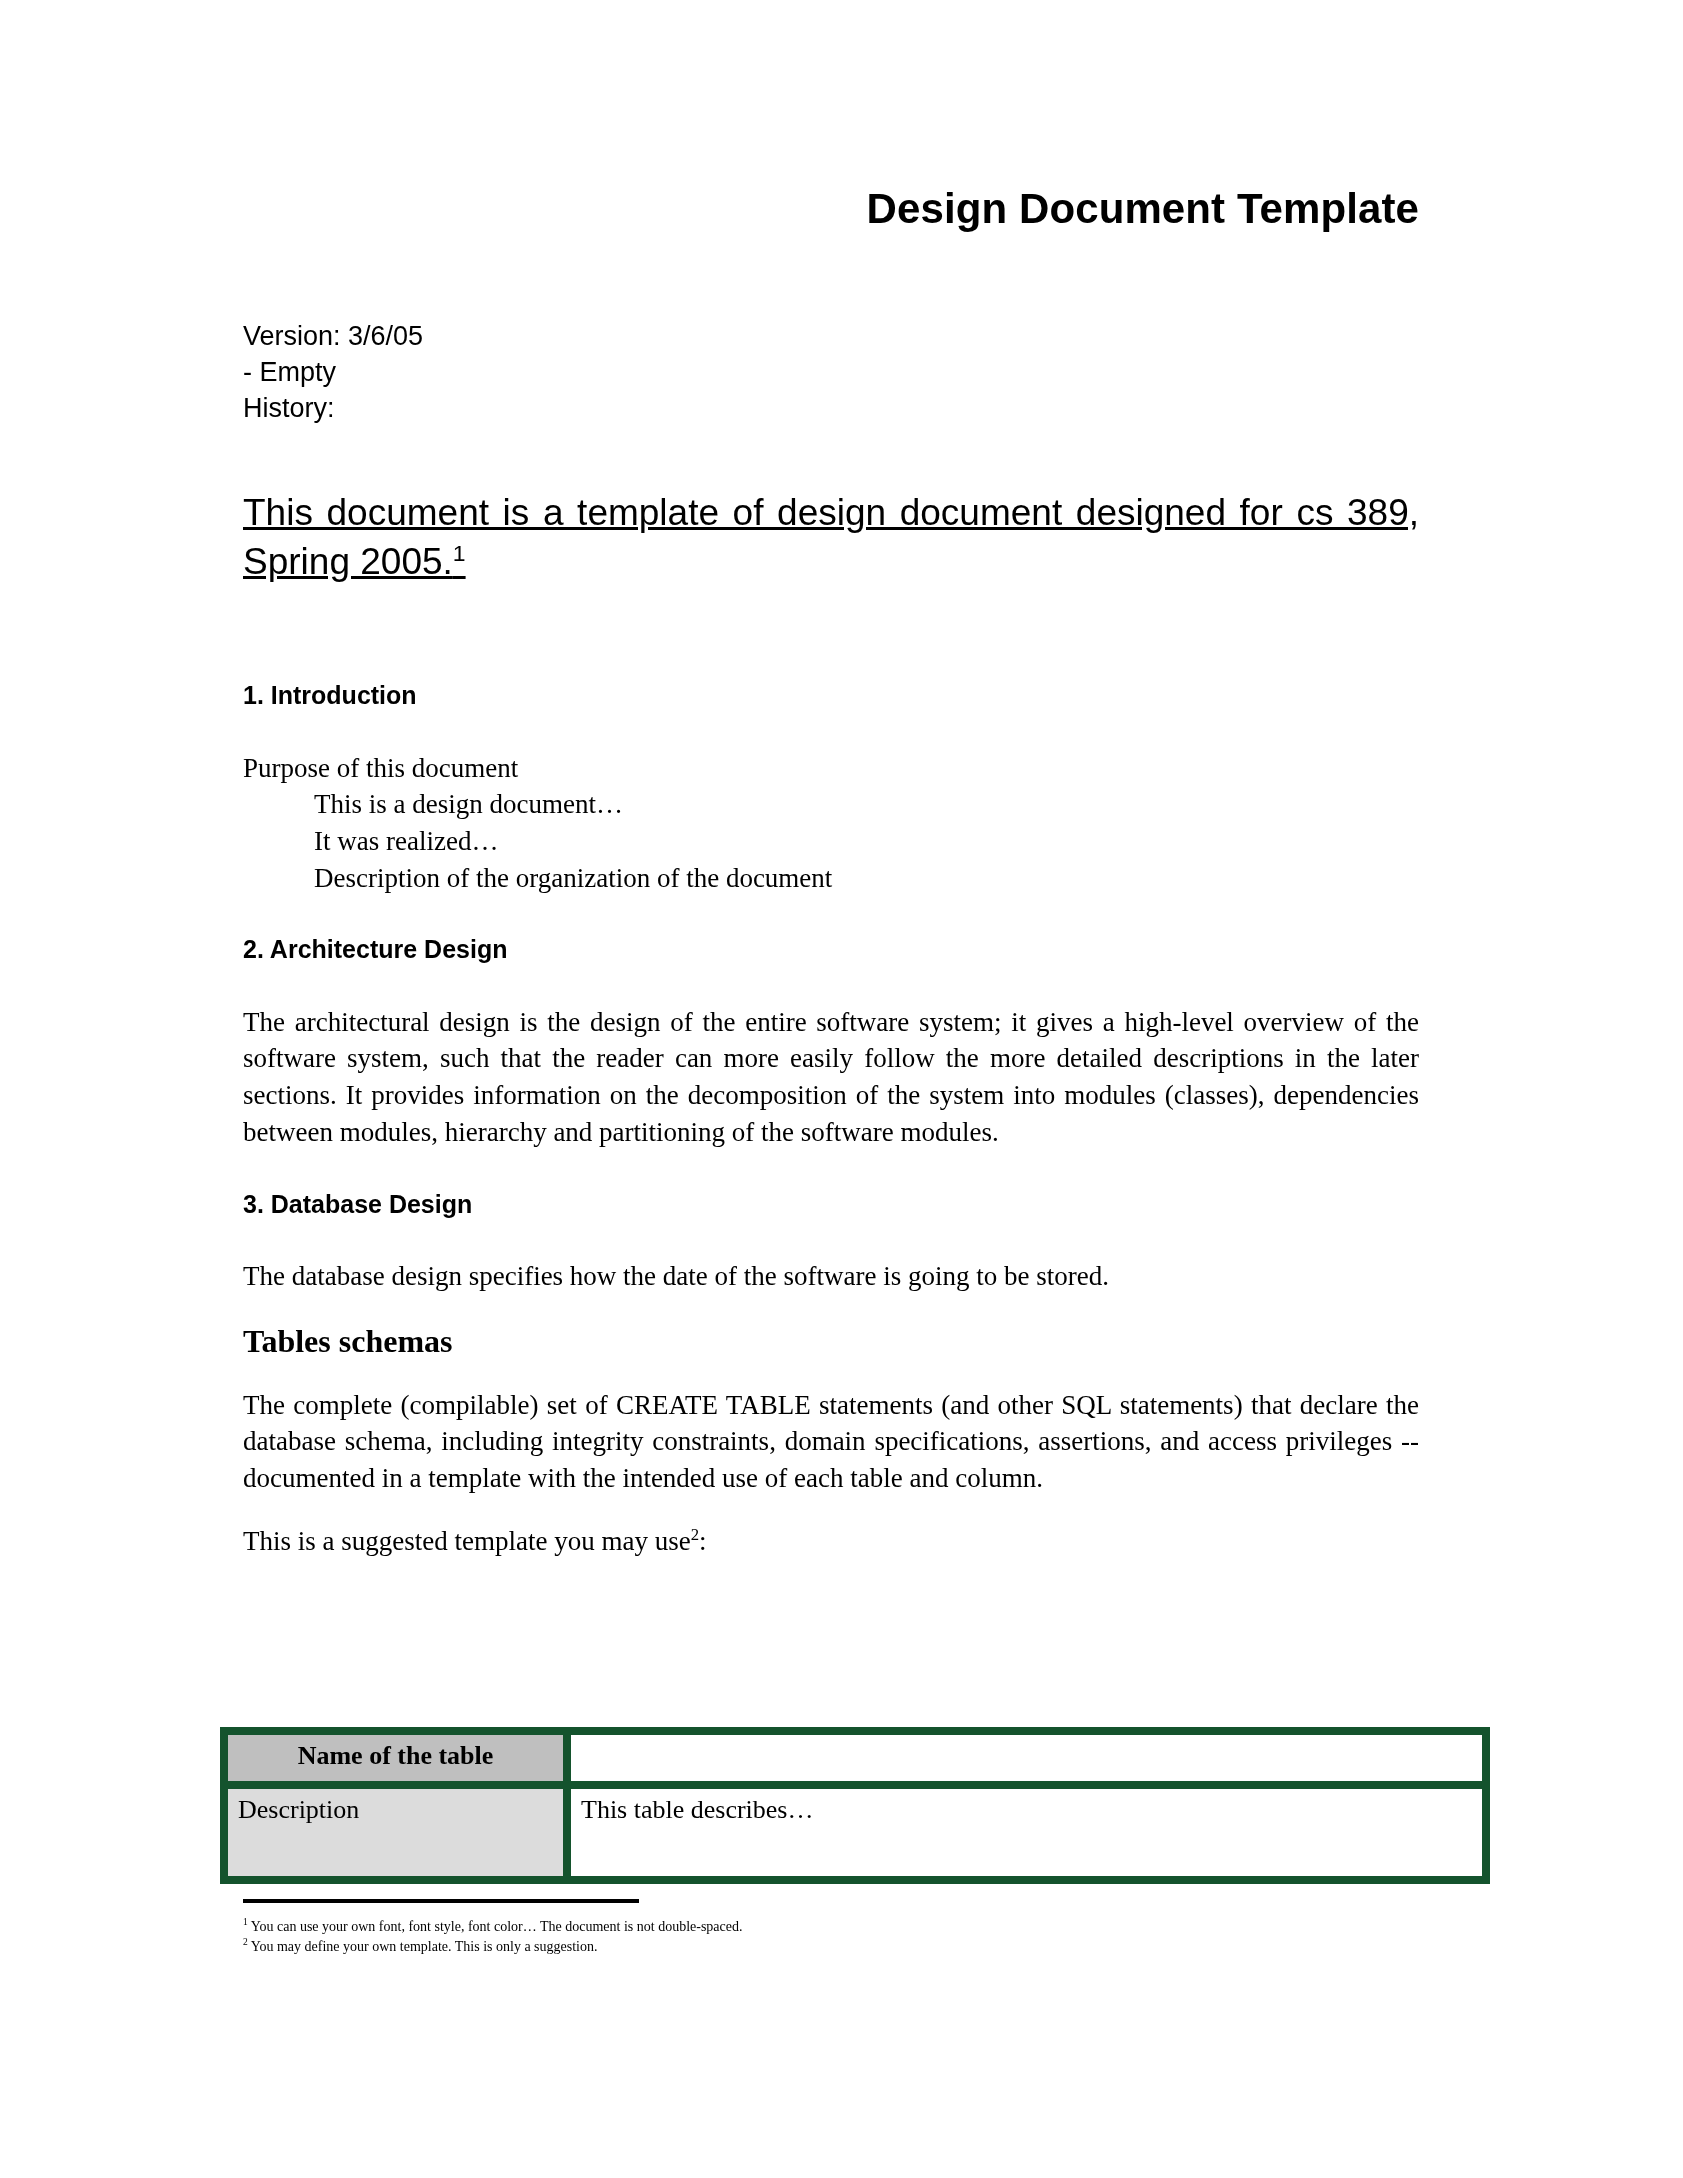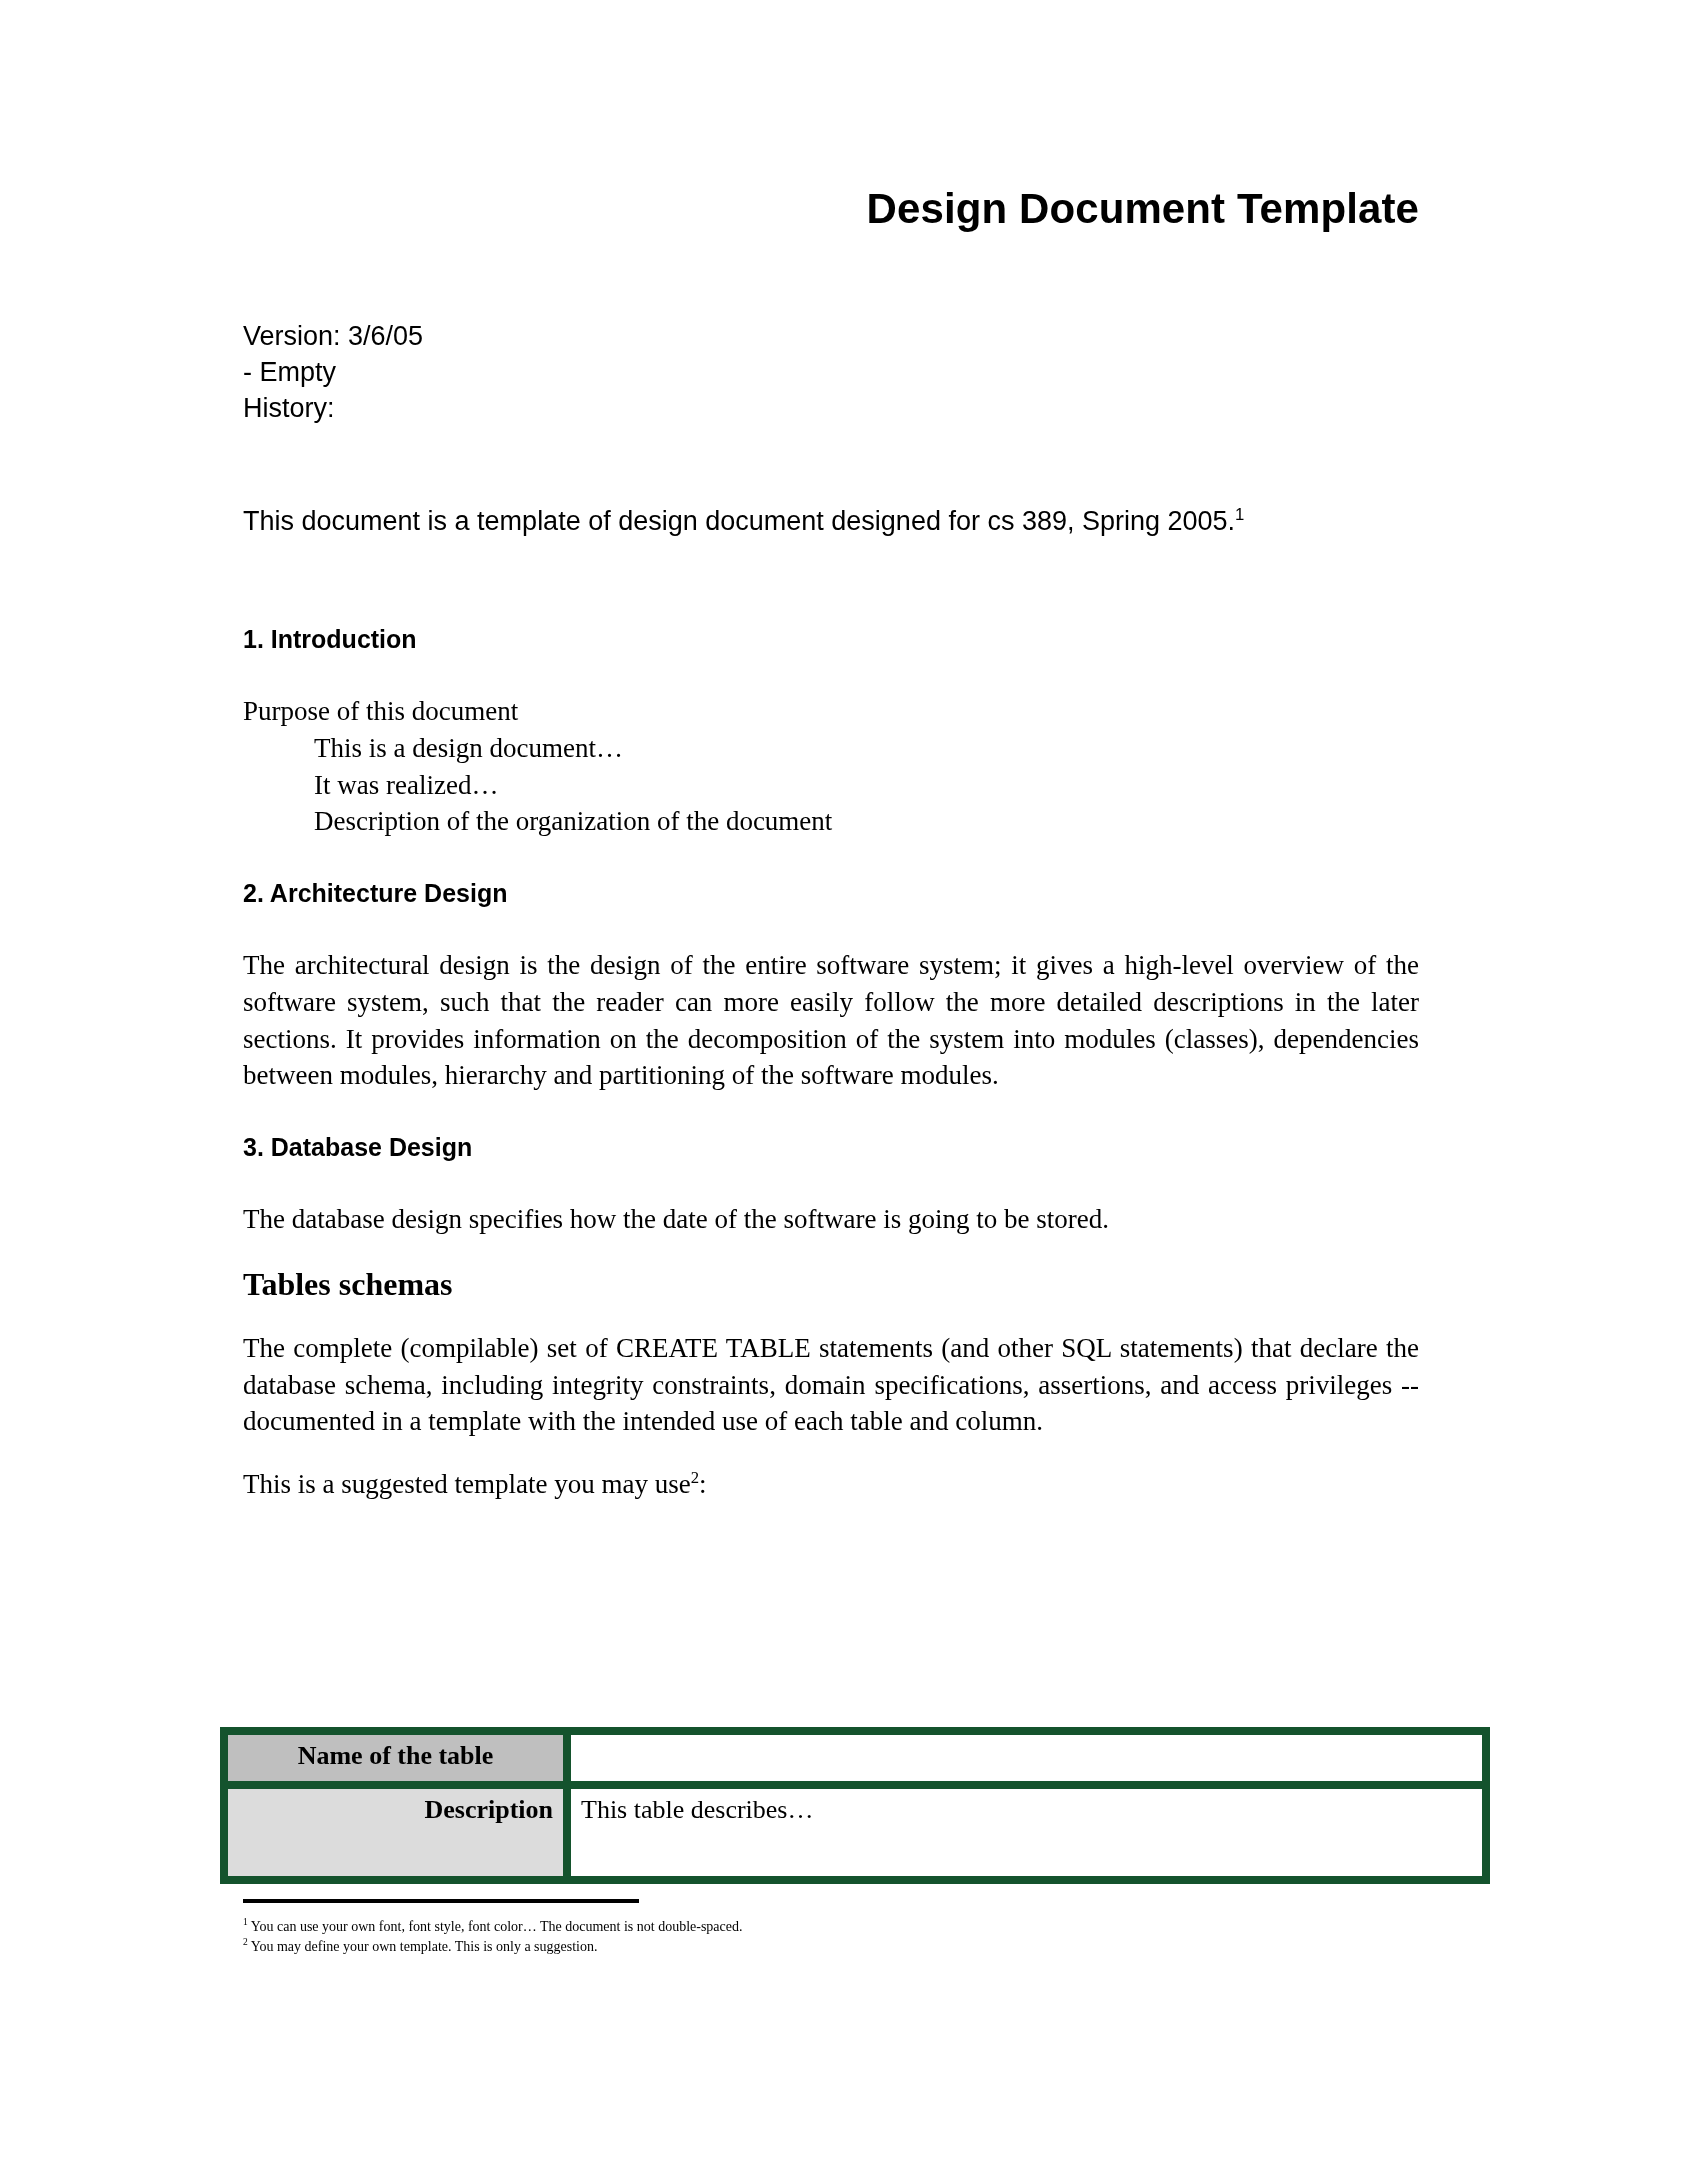--- a/index.html
+++ b/index.html
@@ -50,25 +50,26 @@
     font-family: "Liberation Sans", "DejaVu Sans", sans-serif;
     font-size: 27px;
     line-height: 1.33;
     margin-top: 87px;
   }
   .meta div { white-space: pre; }
 
   
   .intro {
     font-family: "Liberation Sans", "DejaVu Sans", sans-serif;
-    font-size: 27px;
+    font-size: 37px;
     line-height: 1.33;
     text-align: justify;
     text-justify: inter-word;
-    margin-top: 77px;
+    margin-top: 61px;
+    text-decoration: underline;
   }
 
   
   .h-sans {
     font-family: "Liberation Sans", "DejaVu Sans", sans-serif;
     font-weight: bold;
     font-size: 25px;
     margin: 0;
     line-height: 1.25;
   }
@@ -138,22 +139,22 @@
     height: 34px;
     width: 315px;
   }
   td.blank-right {
     border: none;
     background: #ffffff;
     width: 891px;
   }
   td.th-desc {
     background: #dcdcdc;
-    font-weight: bold;
-    text-align: right;
+    font-weight: normal;
+    text-align: left;
     height: 75px;
   }
   td.desc-val {
     background: #ffffff;
     text-align: left;
   }
 
   
   .footnotes {
     position: absolute;

